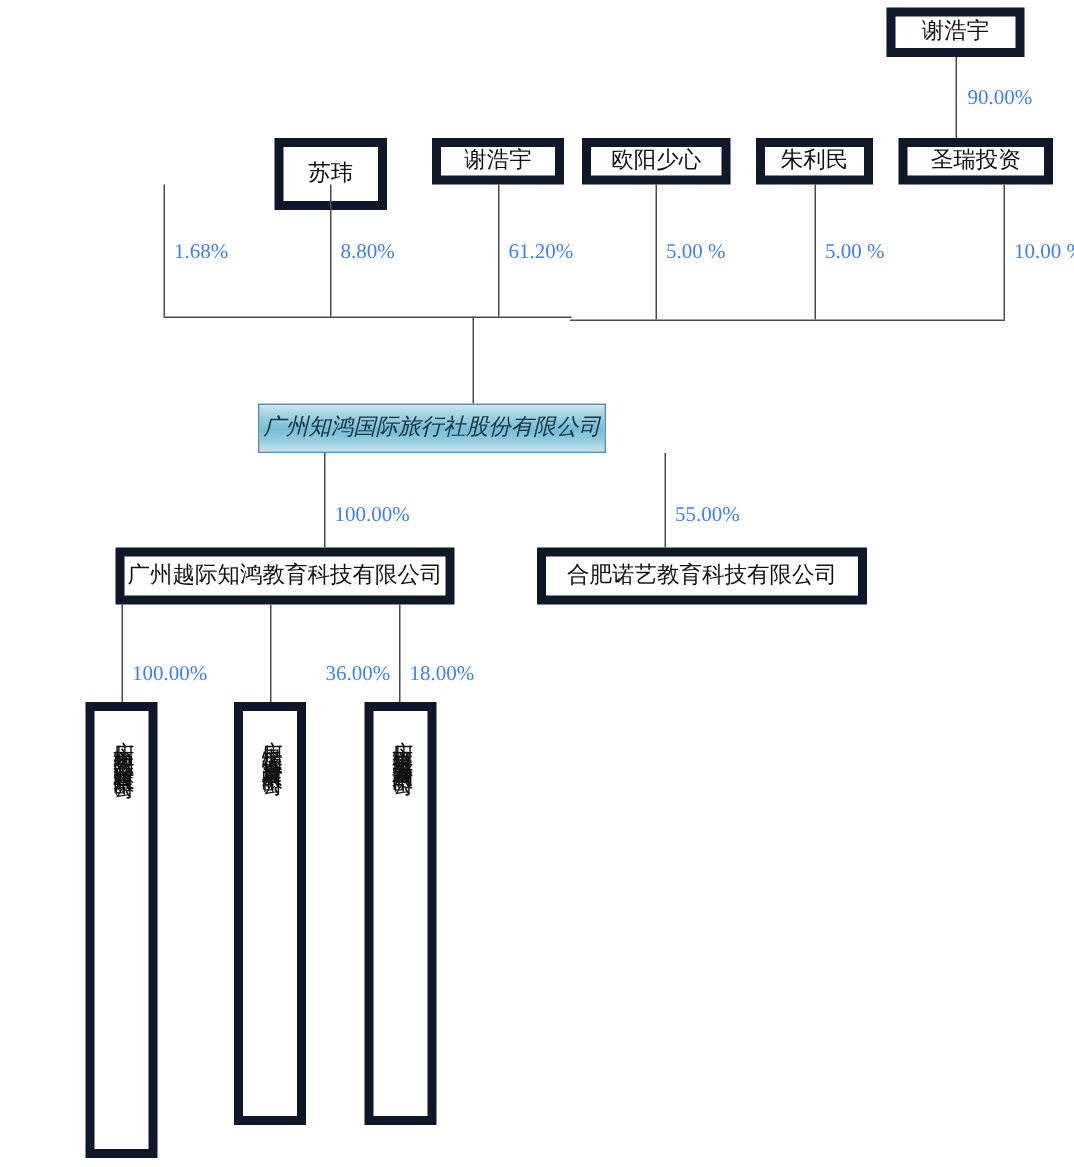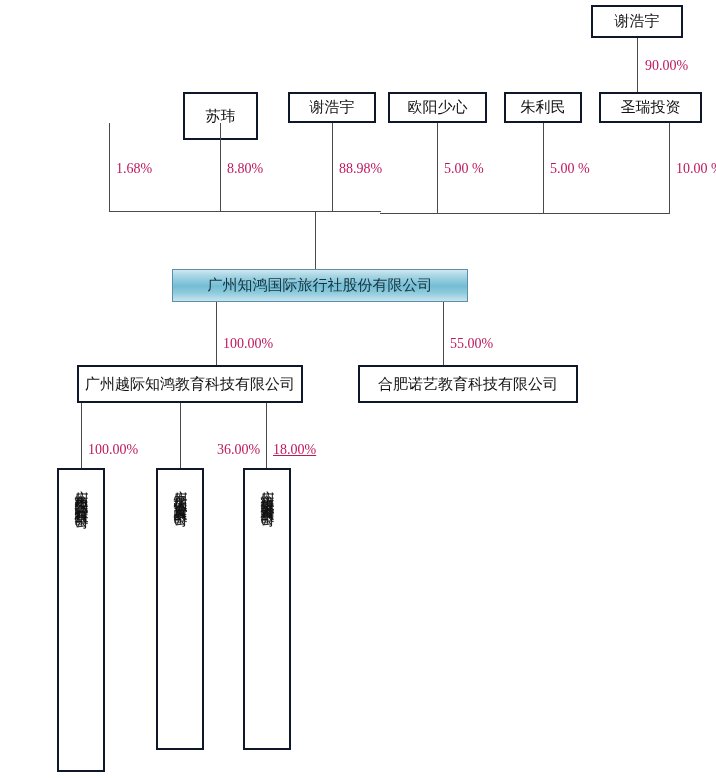--- a/index.html
+++ b/index.html
@@ -11,21 +11,21 @@
     position: relative;
     width: 716px;
     height: 778px;
     background: #ffffff;
     font-family: "Liberation Serif", "DejaVu Serif", serif;
     overflow: hidden;
   }
   .node {
     position: absolute;
     box-sizing: border-box;
-    border: 2px solid #0f172a;
+    border: 6px solid #0f172a;
     background: #ffffff;
     display: flex;
     align-items: center;
     justify-content: center;
     color: #111111;
     line-height: 1.25;
   }
   .node-label {
     display: block;
     text-align: center;
@@ -63,21 +63,21 @@
   }
   .edge {
     position: absolute;
     background: #4a4a4a;
   }
   .edge.v { width: 1px; }
   .edge.h { height: 1px; }
   .pct {
     position: absolute;
     font-size: 14px;
-    color: #be185d;
+    color: #3b82f6;
     white-space: nowrap;
   }
 </style>
 </head>
 <body>
 
 <div id="chart-root">
 
   <div class="node person" style="left:591px; top:5px; width:92px; height:33px;">
     <span class="node-label">谢浩宇</span>
@@ -104,31 +104,31 @@
 
   <div class="edge v" style="left:109px; top:123px; height:88px;"></div>
   <div class="edge v" style="left:220px; top:123px; height:88px;"></div>
   <div class="edge v" style="left:332px; top:123px; height:88px;"></div>
   <div class="edge v" style="left:437px; top:123px; height:90px;"></div>
   <div class="edge v" style="left:543px; top:123px; height:90px;"></div>
   <div class="edge v" style="left:669px; top:123px; height:90px;"></div>
 
   <div class="pct" style="left:116px; top:161px;">1.68%</div>
   <div class="pct" style="left:227px; top:161px;">8.80%</div>
-  <div class="pct" style="left:339px; top:161px;">88.98%</div>
+  <div class="pct" style="left:339px; top:161px;">61.20%</div>
   <div class="pct" style="left:444px; top:161px;">5.00 %</div>
   <div class="pct" style="left:550px; top:161px;">5.00 %</div>
   <div class="pct" style="left:676px; top:161px;">10.00 %</div>
 
   <div class="edge h" style="left:109px; top:211px; width:272px;"></div>
   <div class="edge h" style="left:380px; top:213px; width:290px;"></div>
 
   <div class="edge v" style="left:315px; top:211px; height:58px;"></div>
 
-  <div class="node main" style="left:172px; top:269px; width:296px; height:33px;">
+  <div class="node main" style="left:172px; top:269px; width:232px; height:33px;font-style:italic;">
     <span class="node-label">广州知鸿国际旅行社股份有限公司</span>
   </div>
 
   <div class="edge v" style="left:216px; top:302px; height:63px;"></div>
   <div class="edge v" style="left:443px; top:302px; height:63px;"></div>
 
   <div class="pct" style="left:223px; top:336px;">100.00%</div>
   <div class="pct" style="left:450px; top:336px;">55.00%</div>
 
   <div class="node entity" style="left:77px; top:365px; width:226px; height:38px;">
@@ -137,21 +137,21 @@
   <div class="node entity" style="left:358px; top:365px; width:220px; height:38px;">
     <span class="node-label">合肥诺艺教育科技有限公司</span>
   </div>
 
   <div class="edge v" style="left:81px; top:403px; height:65px;"></div>
   <div class="edge v" style="left:180px; top:403px; height:65px;"></div>
   <div class="edge v" style="left:266px; top:403px; height:65px;"></div>
 
   <div class="pct" style="left:88px; top:442px;">100.00%</div>
   <div class="pct" style="left:187px; top:442px;margin-left:30px;">36.00%</div>
-  <div class="pct" style="left:273px; top:442px;text-decoration:underline;">18.00%</div>
+  <div class="pct" style="left:273px; top:442px;">18.00%</div>
 
   <div class="node vertical" style="left:57px; top:468px; width:48px; height:304px;">
     <span class="node-label">广州市粤教国际旅行社有限公司</span>
   </div>
   <div class="node vertical" style="left:156px; top:468px; width:48px; height:282px;">
     <span class="node-label">广州卡灵顿体育发展有限公司</span>
   </div>
   <div class="node vertical" style="left:243px; top:468px; width:48px; height:282px;">
     <span class="node-label">广州市维基教育咨询有限公司</span>
   </div>

